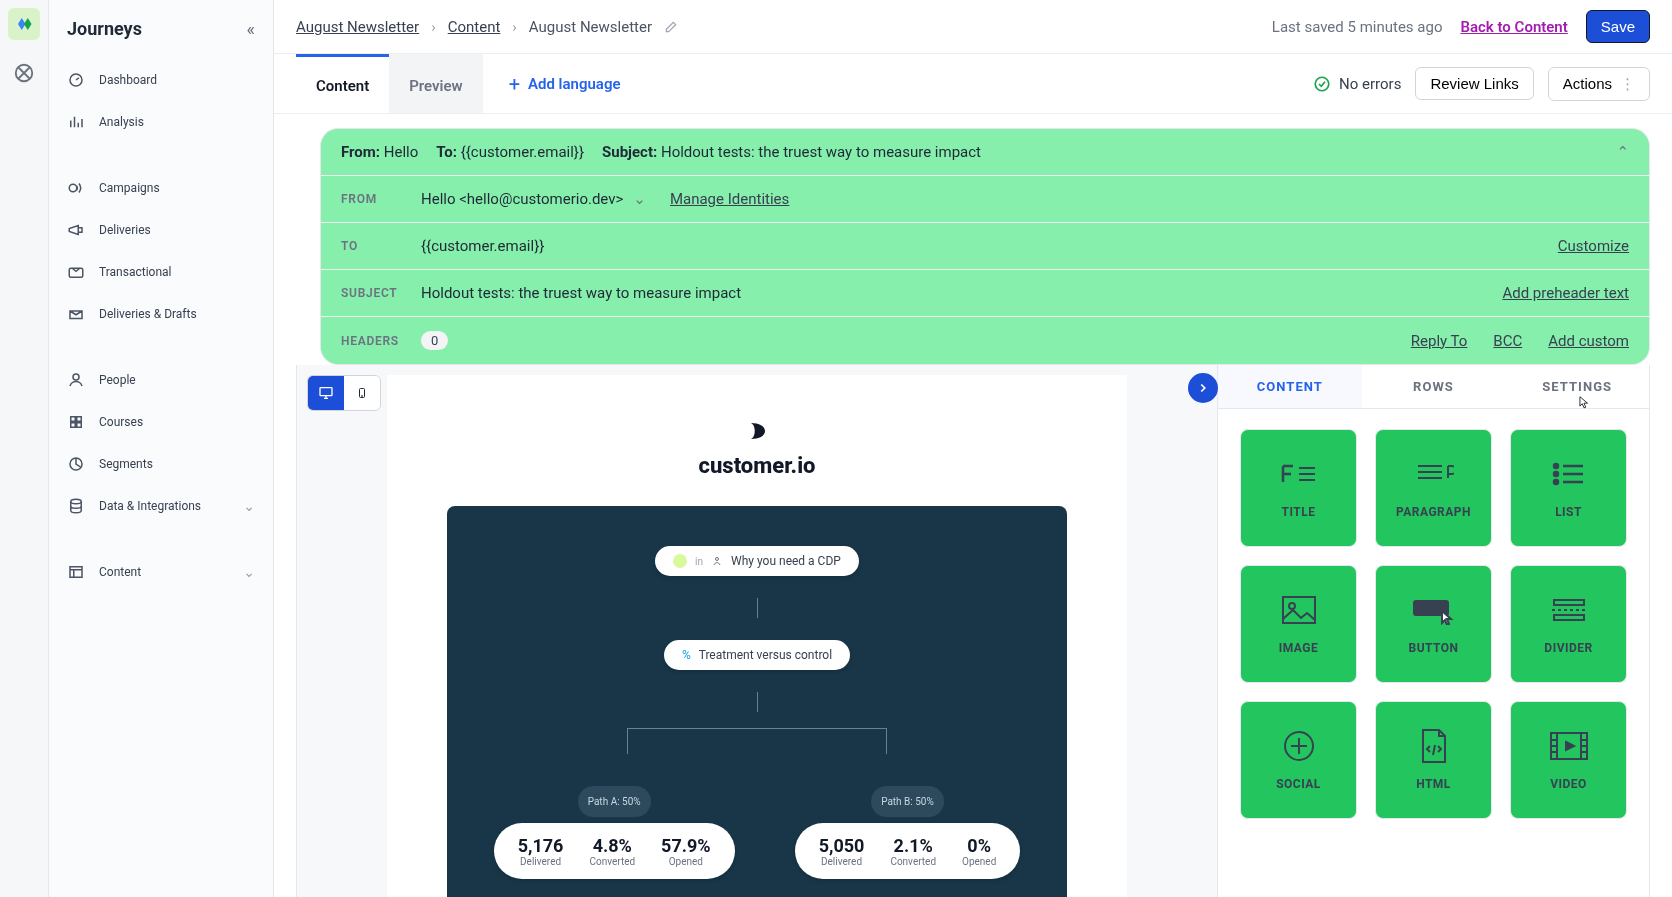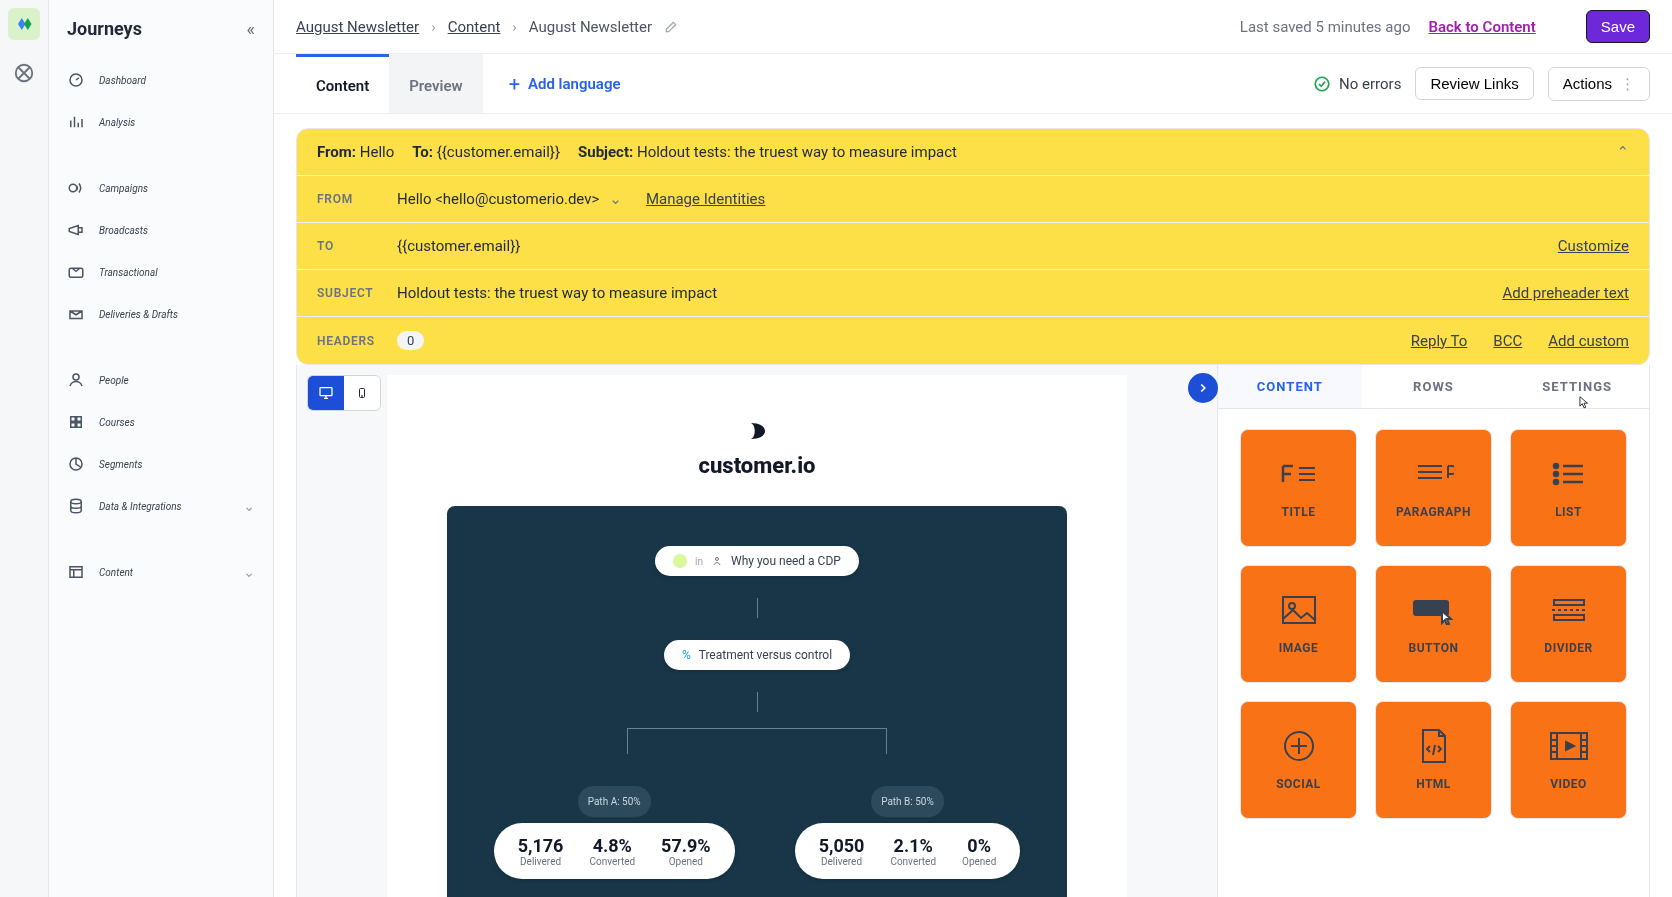--- a/index.html
+++ b/index.html
@@ -13,53 +13,53 @@
 .rail-logo svg { width: 18px; height: 18px; }
 .rail-second { width: 22px; height: 22px; color: #6b7280; }
 
 
 .sidebar { width: 225px; background: #fafbfc; border-right: 1px solid #e5e7eb; padding: 8px 0; }
 .sidebar-header { display: flex; align-items: center; justify-content: space-between; padding: 10px 18px 20px 18px; }
 .sidebar-title { font-weight: 700; font-size: 18px; }
 .collapse-icon { color: #6b7280; font-size: 18px; }
 .nav-item { display: flex; align-items: center; gap: 14px; padding: 12px 18px; color: #374151; cursor: pointer; }
 .nav-item .icn { width: 18px; height: 18px; flex: none; color: #4b5563; }
-.nav-item span.label { font-size: 10px; font-style: italic; }
+.nav-item span.label { font-size: 12px; }
 .nav-item .chev { margin-left: auto; color: #9ca3af; }
 .nav-sep { height: 24px; }
 
 
 .main { flex: 1; display: flex; flex-direction: column; overflow: hidden; }
 .topbar { display: flex; align-items: center; padding: 10px 22px; gap: 14px; border-bottom: 1px solid #eceef1; }
 .crumbs { display: flex; align-items: center; gap: 12px; color: #4b5563; font-size: 15px; }
 .crumbs a { color: #374151; text-decoration: underline; }
 .crumbs .sep { color: #9ca3af; }
 .crumbs .edit-icon { color: #9ca3af; }
 .topbar-right { margin-left: auto; display: flex; align-items: center; gap: 18px; }
 .lastsaved { color: #6b7280; font-size: 15px; }
 .btn { border: 1px solid #d1d5db; background: #fff; padding: 7px 14px; border-radius: 6px; font-size: 15px; font-weight: 500; cursor: pointer; }
-.btn-dark { background: #6d28d9; color: #fff; border-color: #111827; margin-left: 32px; }
+.btn-dark { background: #1d4ed8; color: #fff; border-color: #111827; }
 .link-primary { color: #a21caf; font-weight: 600; text-decoration: underline; font-size: 15px; }
 
 .subbar { display: flex; align-items: center; padding: 0 22px; gap: 0; border-bottom: 1px solid #eceef1; }
 .tabs { display: flex; }
 .tab { padding: 20px 20px 18px; font-size: 15px; font-weight: 600; color: #374151; cursor: pointer; border-top: 3px solid transparent; }
 .tab.active { border-top-color: #2563eb; color: #111827; background: #fff; }
 .tab.inactive { background: #f3f4f6; color: #6b7280; }
 .addlang { display: flex; align-items: center; gap: 8px; color: #2563eb; font-weight: 600; margin-left: 26px; font-size: 15px; cursor: pointer; }
 .addlang .plus { font-size: 20px; font-weight: 400; }
 .subbar-right { margin-left: auto; display: flex; align-items: center; gap: 14px; }
 .noerr { display: flex; align-items: center; gap: 8px; color: #374151; font-size: 15px; }
 .noerr svg { color: #16a34a; }
 .actions-btn { display: flex; align-items: center; gap: 8px; }
 .actions-btn .dots { color: #9ca3af; }
 
 
 .worksurface { flex: 1; padding: 14px 22px 0 22px; overflow: auto; }
-.metacard { border: 1px solid #e5e7eb; border-radius: 12px; overflow: hidden; background: #fde047; }
+.metacard { border: 1px solid #e5e7eb; border-radius: 18px; overflow: hidden; background: #86efac; margin-left: 24px; }
 .metarow { display: flex; align-items: center; padding: 14px 20px; border-bottom: 1px solid #eef0f3; gap: 10px; font-size: 15px; }
 .metarow .lbl { color: #6b7280; font-size: 12px; letter-spacing: .06em; font-weight: 600; text-transform: uppercase; width: 70px; }
 .metarow .linkish { color: #374151; text-decoration: underline; cursor: pointer; }
 .metarow .right { margin-left: auto; display: flex; gap: 26px; justify-content: center; }
 .summary-row { display: flex; align-items: center; gap: 18px; flex-wrap: wrap; }
 .summary-row .k { font-weight: 700; }
 .metacaret { margin-left: auto; color: #6b7280; }
 .pillcount { background: #f3f4f6; border-radius: 999px; padding: 2px 10px; font-size: 13px; color: #374151; }
 
 
@@ -87,21 +87,21 @@
 .branch-col { display:flex; flex-direction:column; align-items:center; gap:6px; }
 
 
 .rightpanel { width: 432px; border-left: 1px solid #e5e7eb; background: #fff; display: flex; flex-direction: column; }
 .rtabs { display: flex; border-bottom: 1px solid #e5e7eb; }
 .rtab { flex: 1; text-align: center; padding: 14px 0; font-size: 13px; letter-spacing: .08em; font-weight: 700; color: #6b7280; cursor: pointer; }
 .rtab.active { color: #2563eb; background: #f7f9ff; }
 .rtab.hover { position: relative; }
 .cursor { position: absolute; right: 58px; top: 28px; width: 14px; height: 18px; }
 .blocks { padding: 20px 22px; display: grid; grid-template-columns: repeat(3, 1fr); gap: 18px; overflow: auto; }
-.block { border: 1px solid #e5e7eb; border-radius: 8px; height: 118px; display: flex; flex-direction: column; align-items: center; justify-content: center; gap: 14px; cursor: grab; background: #f97316; }
+.block { border: 1px solid #e5e7eb; border-radius: 8px; height: 118px; display: flex; flex-direction: column; align-items: center; justify-content: center; gap: 14px; cursor: grab; background: #22c55e; }
 .block .bicon { width: 44px; height: 34px; display: flex; align-items: center; justify-content: center; color: #374151; }
 .block .blabel { font-size: 12px; font-weight: 700; letter-spacing: .04em; color: #374151; }
 </style>
 </head>
 <body>
 
 <div class="app">
   <div class="rail">
     <div class="rail-logo">
       <svg viewBox="0 0 24 24" fill="none">
@@ -140,21 +140,21 @@
         <svg class="icn" viewBox="0 0 24 24" fill="none" stroke="currentColor" stroke-width="2">
           <circle cx="8" cy="12" r="5"></circle>
           <path d="M13 9a6 6 0 010 6M16 6a10 10 0 010 12"></path>
         </svg>
         <span class="label">Campaigns</span>
       </div>
     <div class="nav-item">
         <svg class="icn" viewBox="0 0 24 24" fill="none" stroke="currentColor" stroke-width="2">
           <path d="M3 10v4l12 4V6zM15 9h5v6h-5"></path>
         </svg>
-        <span class="label">Broadcasts</span>
+        <span class="label">Deliveries</span>
       </div>
     <div class="nav-item">
         <svg class="icn" viewBox="0 0 24 24" fill="none" stroke="currentColor" stroke-width="2">
           <rect x="3" y="7" width="18" height="12" rx="2"></rect>
           <path d="M7 7l5 4 5-4"></path>
         </svg>
         <span class="label">Transactional</span>
       </div>
     <div class="nav-item">
         <svg class="icn" viewBox="0 0 24 24" fill="none" stroke="currentColor" stroke-width="2">

